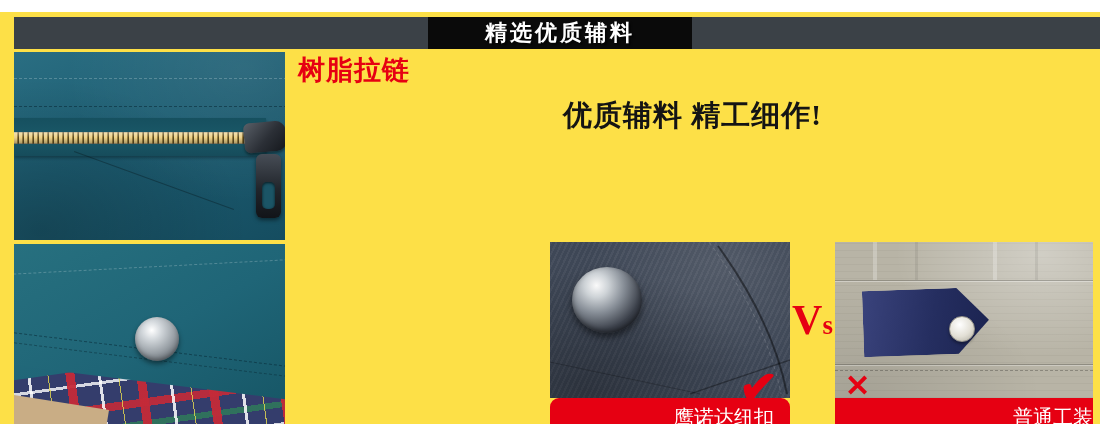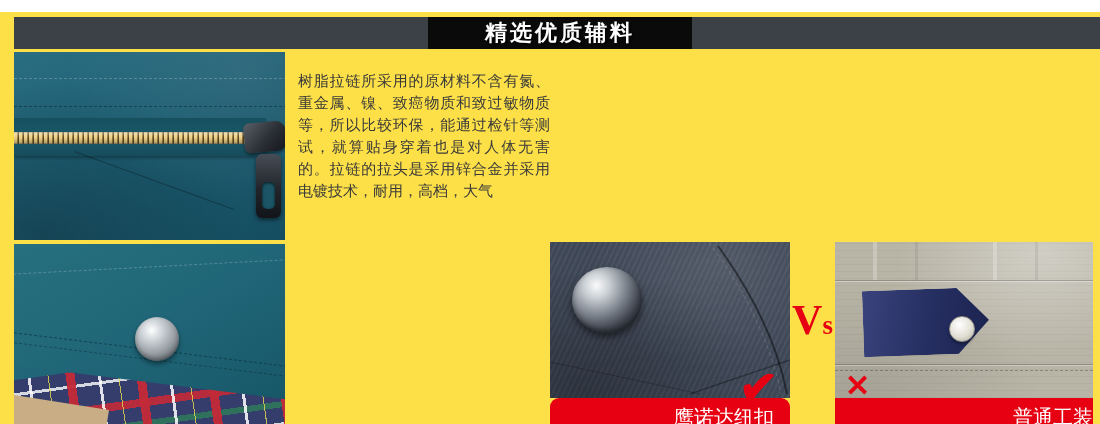--- a/index.html
+++ b/index.html
@@ -164,25 +164,26 @@
     <div class="plaid"></div>
     <div class="tan-corner"></div>
     <div class="snap-flap"></div>
     <div class="snap-top-seam"></div>
     <div class="snap-flap-stitch1"></div>
     <div class="snap-flap-stitch2"></div>
     <div class="snap-button"></div>
   </div>
 
   <div class="text-col sec-zip">
-    <div class="sec-body">树脂拉链所采用的原材料不含有氮、重金属、镍、致癌物质和致过敏物质等，所以比较环保，能通过检针等测试，就算贴身穿着也是对人体无害的。拉链的拉头是采用锌合金并采用电镀技术，耐用，高档，大气</div>
+    <div class="sec-heading">树脂拉链</div>
   </div>
 
 
   <div class="intro">
+    <div class="intro-heading">优质辅料 精工细作!</div>
   </div>
 
   <div class="comp comp-good">
     <div class="comp-photo navy-photo">
       <svg class="navy-seams" width="240" height="156" viewBox="0 0 240 156">
         <path d="M168,4 C205,55 228,105 237,152" stroke="rgba(0,0,0,.45)" fill="none" stroke-width="2"></path>
         <path d="M159,0 C197,52 221,102 231,152" stroke="rgba(255,255,255,.14)" fill="none" stroke-width="1" stroke-dasharray="4 3"></path>
         <path d="M140,152 C180,138 214,127 240,118" stroke="rgba(0,0,0,.35)" fill="none" stroke-width="1.5"></path>
         <path d="M0,120 C60,133 110,143 150,152" stroke="rgba(0,0,0,.22)" fill="none" stroke-width="1"></path>
       </svg>

